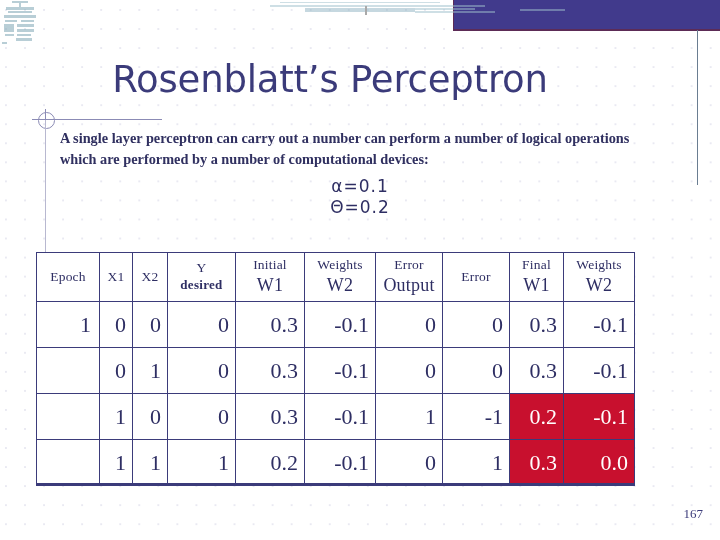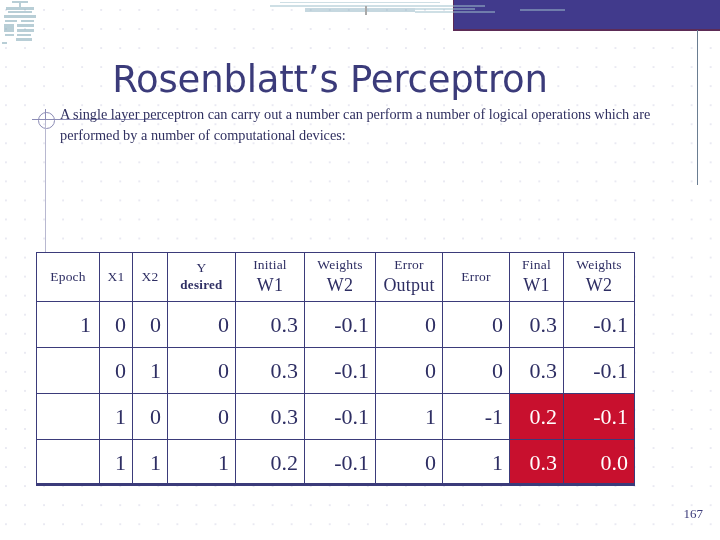--- a/index.html
+++ b/index.html
@@ -132,26 +132,27 @@
     top: 120px;
     width: 1px;
     height: 170px;
     background: #b8b8d0;
   }
 
   
   .body-text {
     position: absolute;
     left: 60px;
-    top: 104px;
+    top: 128px;
     width: 600px;
     font-family: "Liberation Serif", serif;
     font-size: 14.3px;
     line-height: 1.5;
     color: #303060;
+    font-weight: bold;
   }
 
   
   .formulas {
     position: absolute;
     left: 0;
     top: 176px;
     width: 720px;
     text-align: center;
     font-family: "DejaVu Sans", sans-serif;
@@ -283,20 +284,22 @@
   <div class="bullet-deco">
     <div class="hline"></div>
     <div class="vline"></div>
     <div class="circ"></div>
   </div>
   <div class="left-vline"></div>
 
   <div class="body-text">A single layer perceptron can carry out a number can perform a number of logical operations which are performed by a number of computational devices:</div>
 
   <div class="formulas">
+    <div>α=0.1</div>
+    <div>Θ=0.2</div>
   </div>
 
   <div class="tbl-wrap">
     <table class="perceptron">
       <colgroup>
         <col class="c-epoch">
           <col class="c-x1">
           <col class="c-x2">
           <col class="c-yd">
           <col class="c-iw1">

